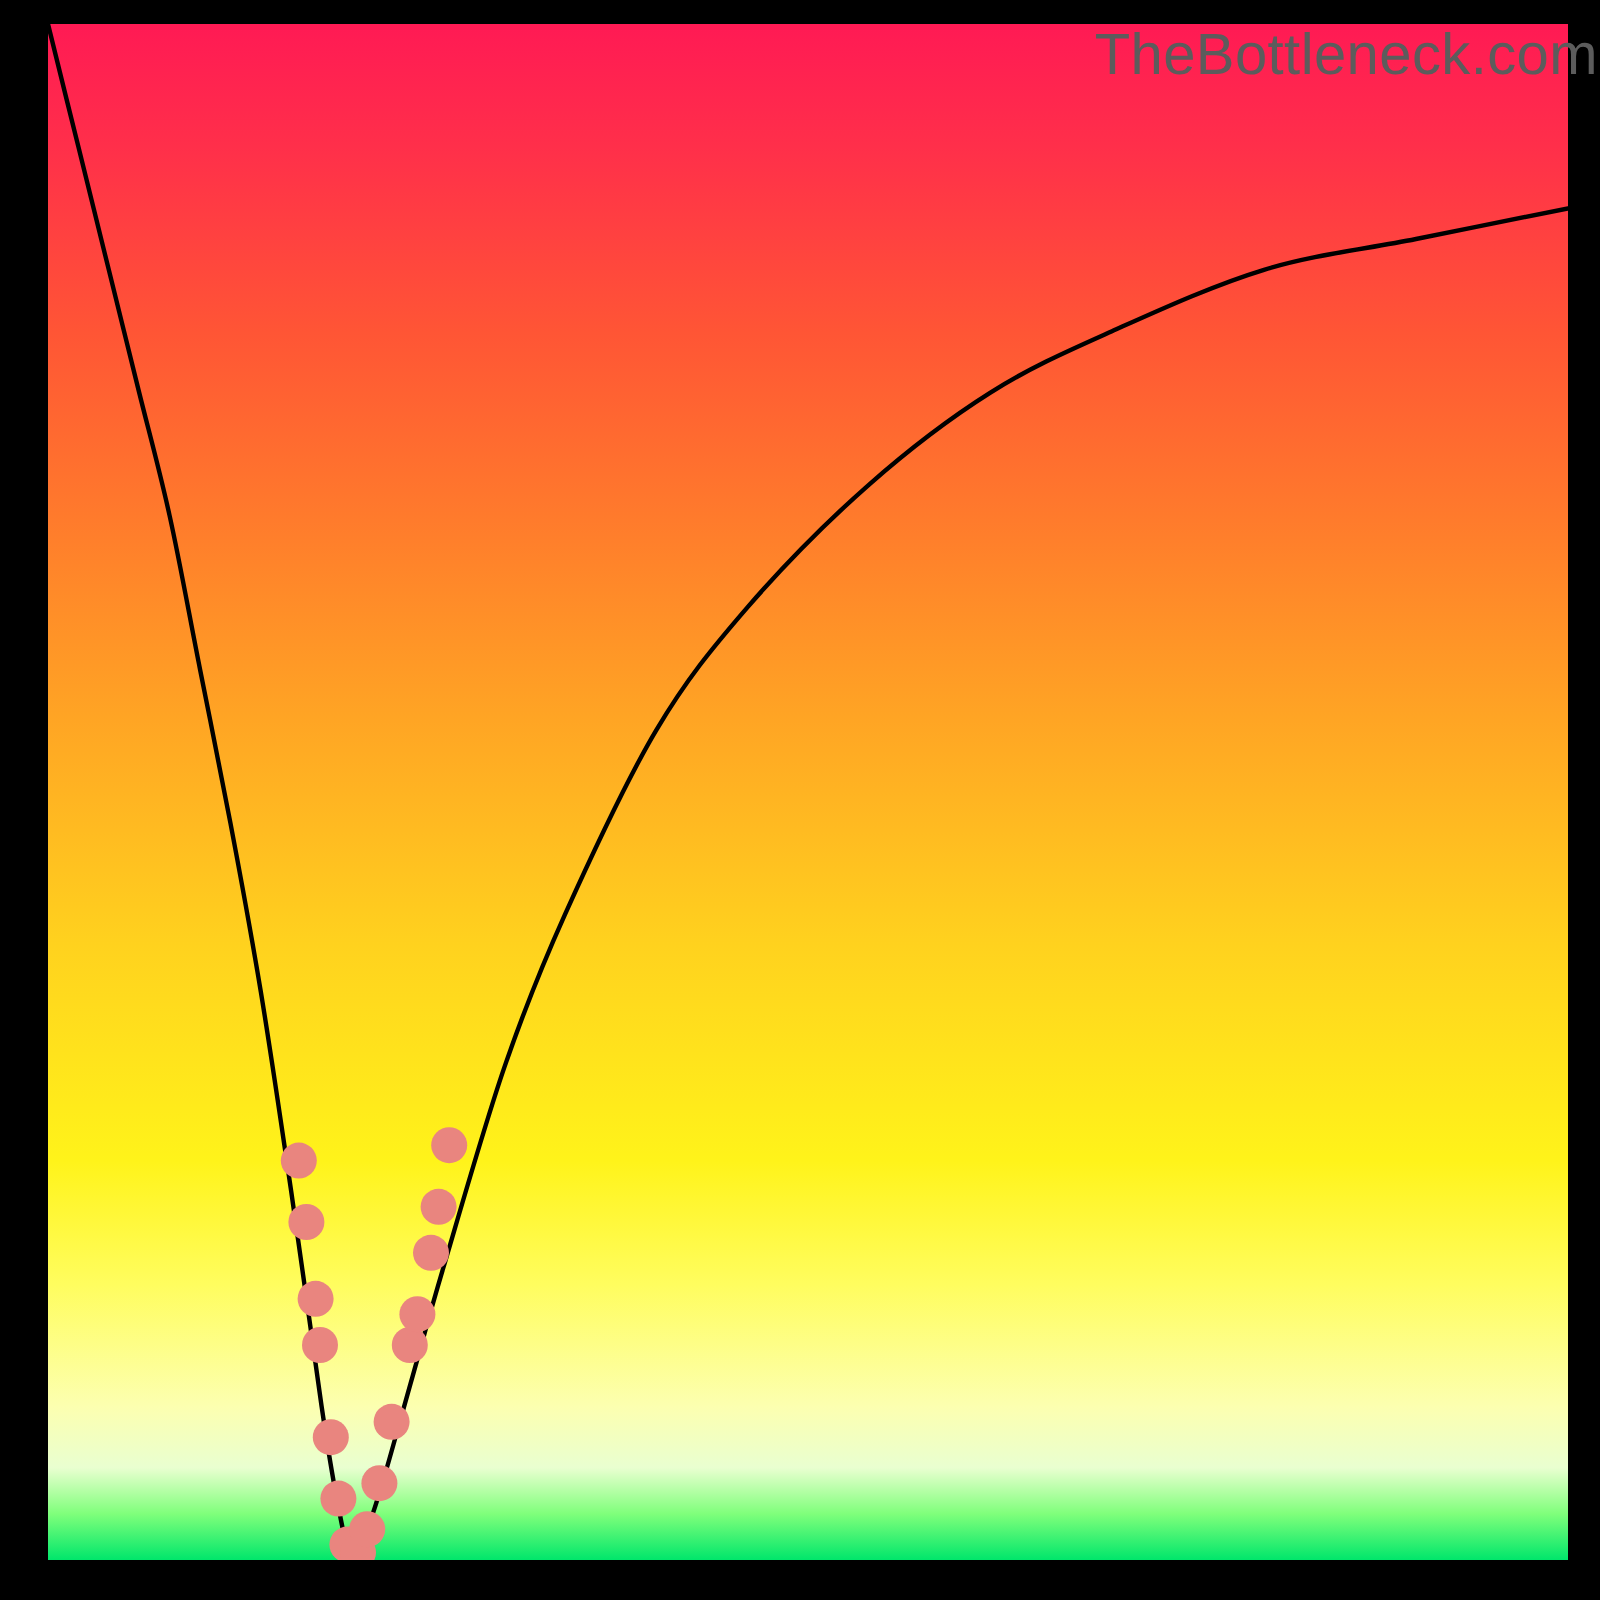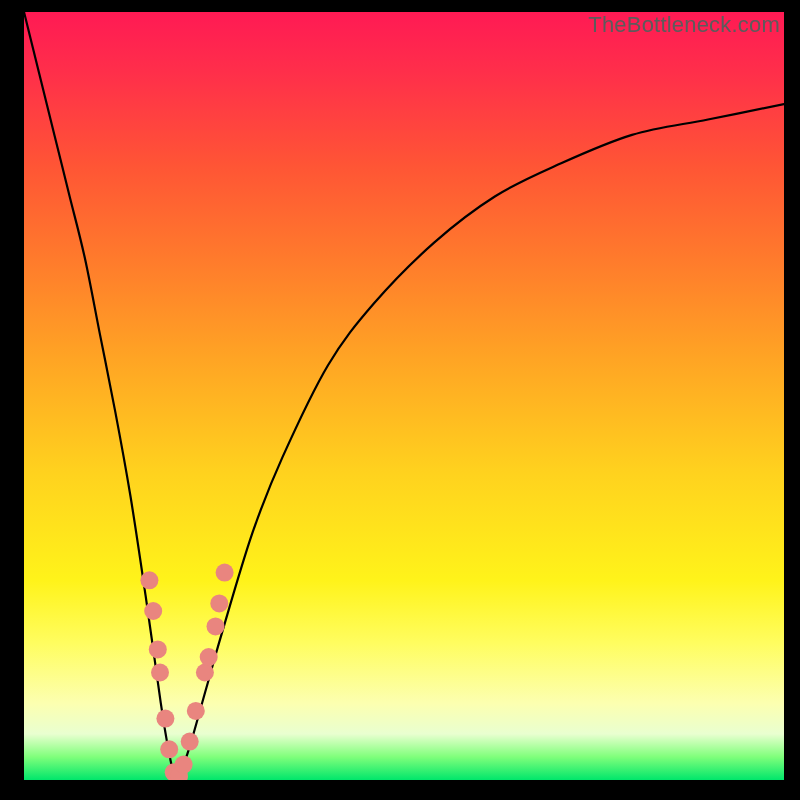--- a/index.html
+++ b/index.html
@@ -43,23 +43,23 @@
   svg.curve {
     position: absolute;
     left: 0;
     top: 0;
     width: 760px;
     height: 768px;
   }
   .watermark {
     position: absolute;
     top: 12px;
-    right: 20px;
+    right: 1px;
     color: #5c5c5c;
-    font-size: 22px;
+    font-size: 29px;
     letter-spacing: 0.2px;
     font-weight: 400;
     user-select: none;
   }
 </style>
 </head>
 <body>
 
 <div class="frame">
   <div class="plot">

